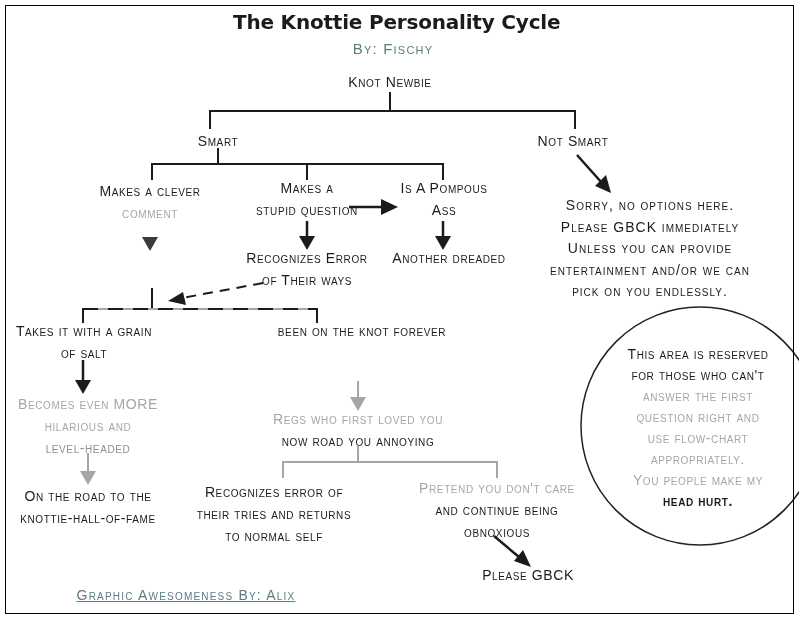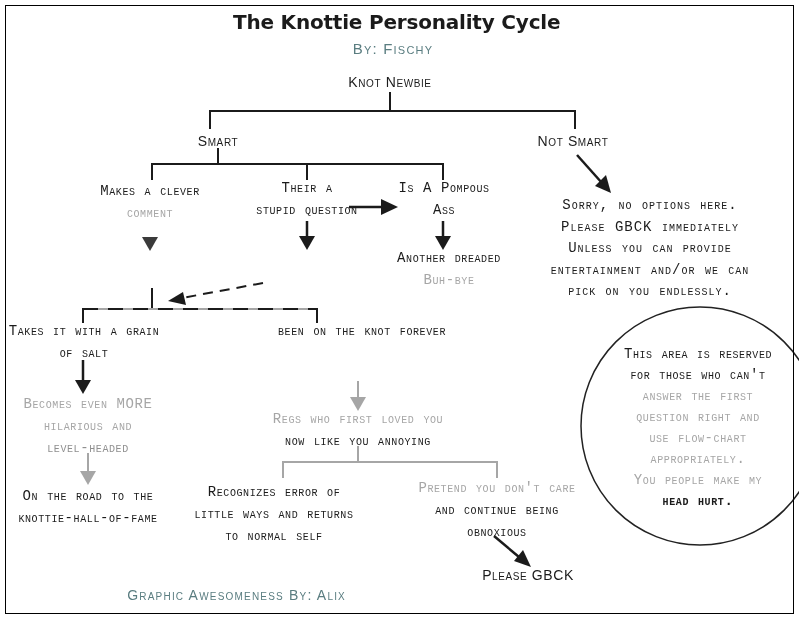--- a/index.html
+++ b/index.html
@@ -2,31 +2,31 @@
 <html style="--ink: #1b1b1b; --gray: #a6a6a6; --midgray: #8f8f8f; --teal: #5a7d80;"><head>
 <meta charset="utf-8">
 <style>
   html,body{margin:0;padding:0;background:#fff;}
   #canvas{position:relative;width:799px;height:619px;background:#ffffff;overflow:hidden;
           font-family:"Liberation Sans",sans-serif;}
   #frame{position:absolute;inset:5px;border:1.5px solid #000;pointer-events:none;}
   svg.wires{position:absolute;left:0;top:0;width:799px;height:619px;}
   .t{position:absolute;font-size:14px;line-height:22px;letter-spacing:.6px;
      font-variant:small-caps;text-align:center;color:var(--ink);white-space:nowrap;}
-  .t .b{display:block;font-family:Liberation Mono, monospace;}
+  .t .b{display:block;}
   .g{color:var(--gray);}
   .mg{color:var(--midgray);}
   .bold{font-weight:bold;}
   .teal{color:var(--teal);letter-spacing:1.2px;}
   .big{font-size:14px;line-height:21.5px;letter-spacing:1px;}
   .circ{line-height:21px;}
   #title{font-size:20px;font-weight:bold;font-variant:normal;letter-spacing:-0.2px;
          font-family:"DejaVu Sans",sans-serif;line-height:24px;}
   #byline{font-size:15px;}
-  #credit{font-size:14px;text-align:right;}
+  #credit{font-size:14px;text-align:center;text-decoration:underline;}
   .ln{stroke:var(--ink);stroke-width:2;fill:none;}
   .thick{stroke-width:2.5;}
   .gln{stroke:var(--gray);stroke-width:2;fill:none;}
   .hd{fill:var(--ink);stroke:none;}
   .ghd{fill:var(--gray);stroke:none;}
   .circle-outline{stroke:#222;stroke-width:1.5;fill:none;}
 </style>
 </head>
 <body>
 
@@ -123,42 +123,45 @@
   <div class="t" style="left:148px;top:130px;width:140px">Smart</div>
 
   <div class="t" style="left:503px;top:130px;width:140px">Not Smart</div>
 
   <div class="t" style="left:60px;top:180px;width:180px">
     <span class="b">Makes a clever</span>
     <span class="b g">comment</span>
   </div>
 
   <div class="t" style="left:217px;top:177px;width:180px">
-    <span class="b">Their a</span>
+    <span class="b">Makes a</span>
     <span class="b">stupid question</span>
   </div>
 
   <div class="t" style="left:364px;top:177px;width:160px">
     <span class="b">Is A Pompous</span>
     <span class="b">Ass</span>
   </div>
 
   <div class="t big" style="left:495px;top:195px;width:310px">
     <span class="b">Sorry, no options here.</span>
     <span class="b">Please GBCK immediately</span>
     <span class="b">Unless you can provide</span>
     <span class="b">entertainment and/or we can</span>
     <span class="b">pick on you endlessly.</span>
   </div>
 
 
+  <div class="t" style="left:212px;top:247px;width:190px">
+    <span class="b">Recognizes Error</span>
+    <span class="b">of Their ways</span>
+  </div>
 
   <div class="t" style="left:359px;top:247px;width:180px">
     <span class="b">Another dreaded</span>
-    <span class="b g">Buh-bye</span>
   </div>
 
   <div class="t" style="left:-16px;top:320px;width:200px">
     <span class="b">Takes it with a grain</span>
     <span class="b">of salt</span>
   </div>
 
   <div class="t" style="left:212px;top:320px;width:300px">
     <span class="b">been on the knot forever</span>
   </div>
@@ -169,26 +172,26 @@
     <span class="b mg">level-headed</span>
   </div>
 
   <div class="t" style="left:-12px;top:485px;width:200px">
     <span class="b">On the road to the</span>
     <span class="b">knottie-hall-of-fame</span>
   </div>
 
   <div class="t" style="left:248px;top:408px;width:220px">
     <span class="b g">Regs who first loved you</span>
-    <span class="b">now like you annoying</span>
+    <span class="b">now road you annoying</span>
   </div>
 
   <div class="t" style="left:164px;top:481px;width:220px">
     <span class="b">Recognizes error of</span>
-    <span class="b">little ways and returns</span>
+    <span class="b">their tries and returns</span>
     <span class="b">to normal self</span>
   </div>
 
   <div class="t" style="left:387px;top:477px;width:220px">
     <span class="b g">Pretend you don't care</span>
     <span class="b">and continue being</span>
     <span class="b">obnoxious</span>
   </div>
 
   <div class="t" style="left:448px;top:564px;width:160px">Please GBCK</div>

